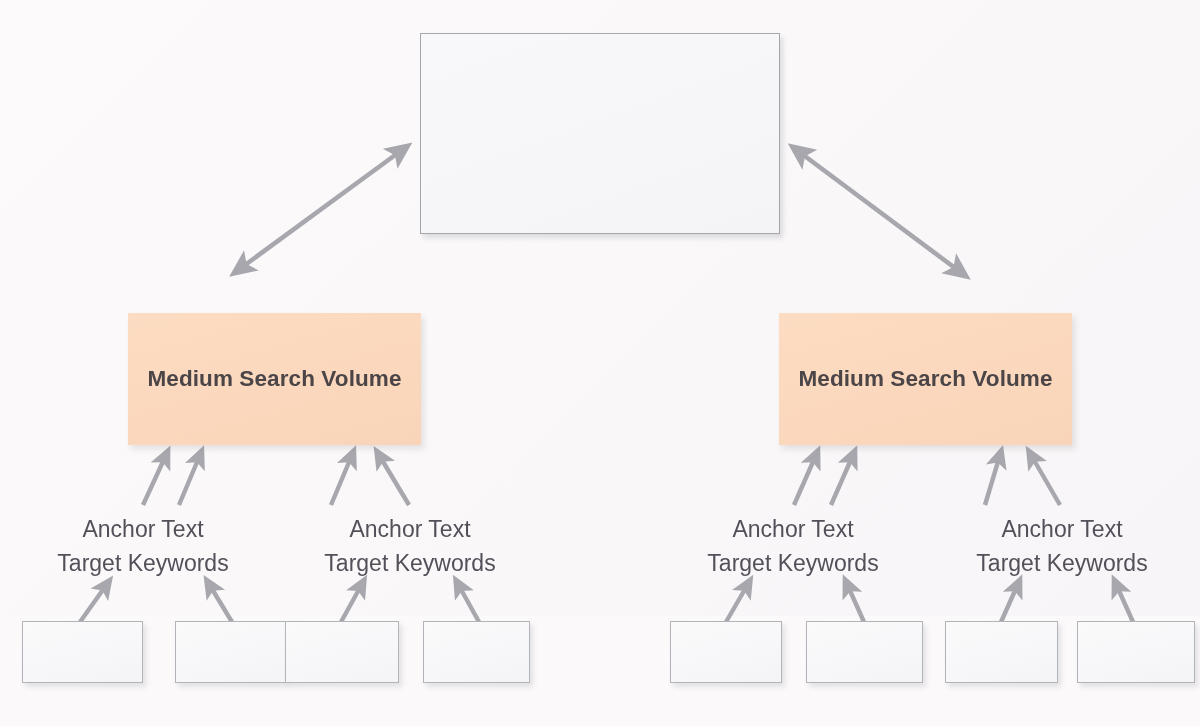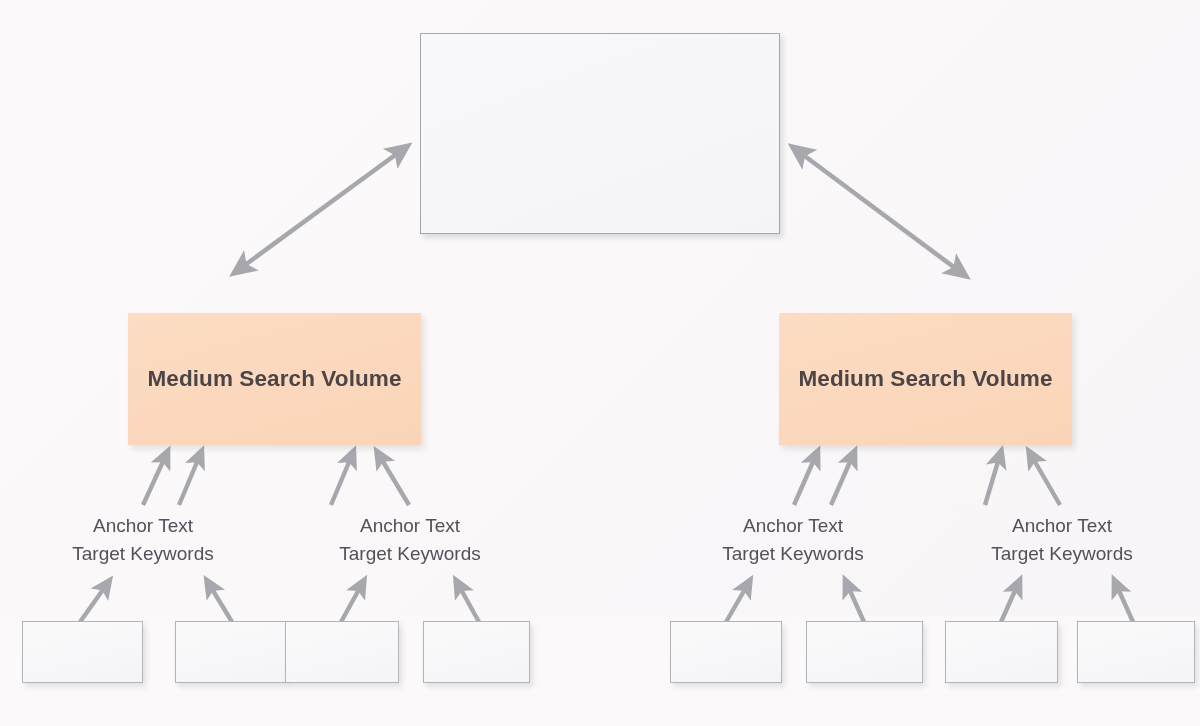--- a/index.html
+++ b/index.html
@@ -55,21 +55,21 @@
   .leaf-box {
     background: linear-gradient(165deg, #fafafb 0%, #f7f6f8 60%, #f4f3f6 100%);
     border: 1.3px solid #b3b3ba;
     box-shadow: 3px 4px 5px rgba(120,120,130,0.18);
   }
 
   
   .anchor-label {
     position: absolute;
     text-align: center;
-    font-size: 19px;
+    font-size: 23px;
     color: #54505a;
     line-height: 1.48;
     white-space: nowrap;
   }
 
   
   #arrows {
     position: absolute;
     left: 0;
     top: 0;

